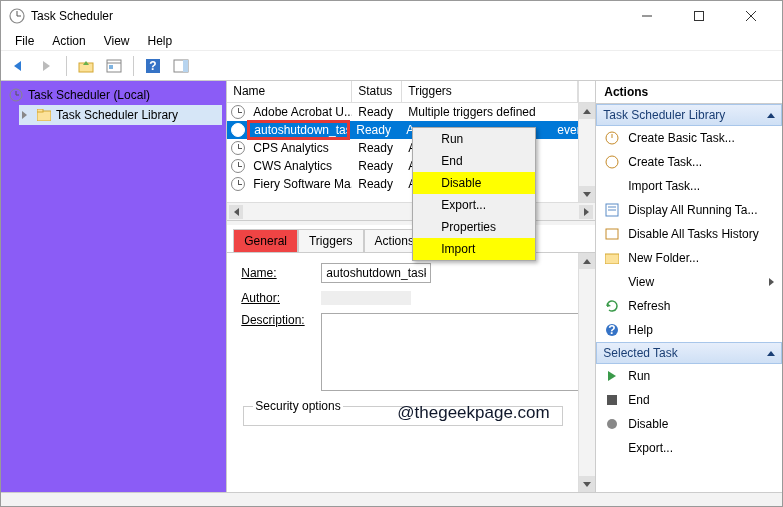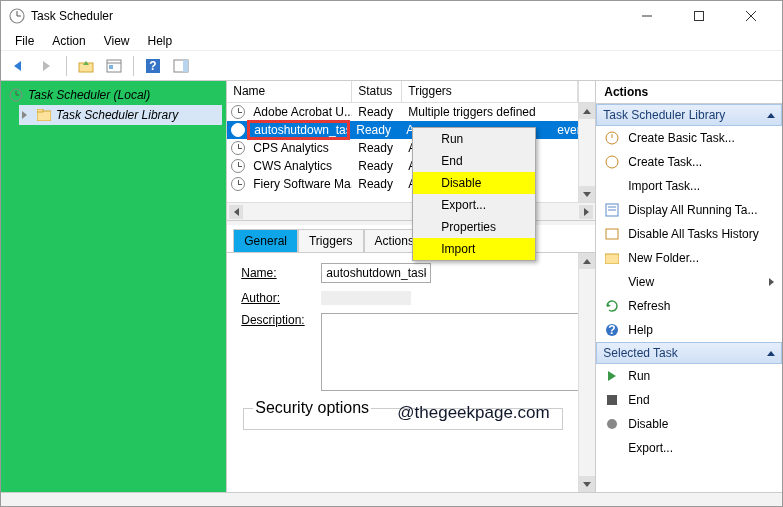--- a/index.html
+++ b/index.html
@@ -7,21 +7,21 @@
 .titlebar { height: 30px; display: flex; align-items: center; padding: 0 8px; justify-content: space-between; }
 .titlebar-left { display: flex; align-items: center; gap: 6px; }
 .titlebar-right { display: flex; align-items: center; gap: 14px; margin-right: 4px;}
 .win-btn { width: 38px; height: 28px; display: flex; align-items: center; justify-content: center; }
 .menubar { height: 20px; display: flex; align-items: center; padding: 0 6px; gap: 2px; border-bottom: 1px solid #eee;}
 .menubar-item { padding: 2px 8px; }
 .toolbar { height: 30px; display: flex; align-items: center; padding: 0 6px; gap: 4px; border-bottom: 1px solid #ccc;}
 .tb-btn { width: 24px; height: 24px; display: flex; align-items: center; justify-content: center; border: 1px solid transparent;}
 .tb-sep { width: 1px; height: 20px; background: #ccc; margin: 0 3px;}
 .main { display: flex; height: 411px; }
-.tree { width: 243px; border-right: 1px solid #ccc; padding: 4px; background: #22c55e; font-style: italic;}
+.tree { width: 243px; border-right: 1px solid #ccc; padding: 4px; background: #8b5cf6;}
 .tree-row { display: flex; align-items: center; gap: 4px; padding: 2px 3px; }
 .tree-row.selected { background: #d6e6f7; }
 .center { flex: 1; border-right: 1px solid #ccc; display: flex; flex-direction: column; position: relative;}
 .task-list { border-bottom: 1px solid #ccc; height: 140px; display:flex; flex-direction:column;}
 .task-header { display: flex; background: #fff; border-bottom: 1px solid #ddd; height: 22px; }
 .th { padding: 3px 6px; border-right: 1px solid #ddd; }
 .th-name { width: 125px; }
 .th-status { width: 50px; }
 .th-trig { flex: 1; }
 .task-body { flex:1; overflow:hidden; position:relative;}
@@ -31,30 +31,30 @@
 .clock-ico { width: 14px; height: 14px; border-radius: 50%; border: 1px solid #888; position: relative; flex-shrink:0; margin-left:4px; margin-right:2px; background:#fff;}
 .clock-ico::before{content:"";position:absolute;left:50%;top:20%;width:1px;height:35%;background:#555;}
 .clock-ico::after{content:"";position:absolute;left:50%;top:50%;width:30%;height:1px;background:#555;}
 .task-row.sel .clock-ico{border-color:#fff;}
 .task-row.sel .clock-ico::before,.task-row.sel .clock-ico::after{background:#fff;}
 .redbox { border: 3px solid #e53935; }
 .hscroll { height: 18px; background: #f3f3f3; border-top:1px solid #ddd; display:flex; align-items:center; justify-content:space-between; padding:0 2px;}
 .hscroll .arr{width:14px;height:14px;background:#e0e0e0;display:flex;align-items:center;justify-content:center;}
 .tabs { display:flex; padding: 4px 6px 0 6px; gap:0;}
 .tab { padding: 4px 10px; border:1px solid #ccc; border-bottom:none; background:#fff; font-size:12px;}
-.tab.active{background:#0ea5e9;}
+.tab.active{background:#ef4444;}
 .tab:not(.active){ background:#f6f6f6;}
 .details { padding: 10px 14px; flex:1; position:relative;}
 .frow { display:flex; align-items:center; margin-bottom:8px;}
 .frow label{ width: 80px; text-decoration: underline; }
 .frow input, .frow textarea { border:1px solid #aaa; padding:2px 4px; font-size:12px;}
 .desc-box { width: 260px; height: 78px; resize:none;}
 .watermark { position:absolute; color:#0f172a; font-size:17px; pointer-events:none;}
 fieldset { border:1px solid #ccc; margin-top:6px;}
-fieldset legend{ font-size:16px;}
+fieldset legend{ font-size:12px;}
 .actions { width: 200px; background: #fff; display:flex; flex-direction:column;}
 .act-title { padding: 4px 8px; font-weight: 600; border-bottom:1px solid #ccc;}
 .act-sec { background: linear-gradient(#e6eefb,#cfe0f5); border:1px solid #a8c6ea; padding:3px 6px; display:flex; justify-content:space-between; align-items:center; color:#1a3e74;}
 .act-item { display:flex; align-items:center; gap:8px; padding: 4px 8px;}
 .act-ico { width:16px; height:16px; display:flex; align-items:center; justify-content:center; flex-shrink:0;}
 .statusbar { height: 22px; border-top: 1px solid #ccc; background:#f3f3f3;}
 .ctx-menu { position:absolute; border:1px solid #aaa; background:#f0f0f0; box-shadow:2px 2px 4px rgba(0,0,0,.3); width:124px; z-index:100;}
 .ctx-menu .ci { padding:4px 12px 4px 28px; }
 .ctx-menu .ci.hl { background: #ffff00;}
 .vscroll-stub { position:absolute; right:0; top:0; width:17px; background:#f3f3f3; border-left:1px solid #ddd;}

